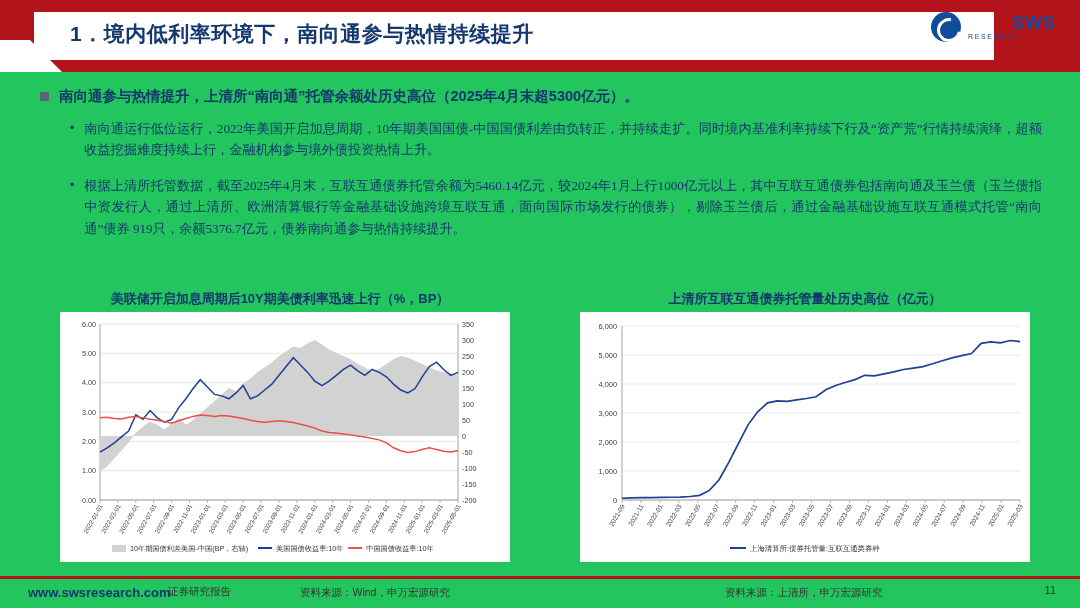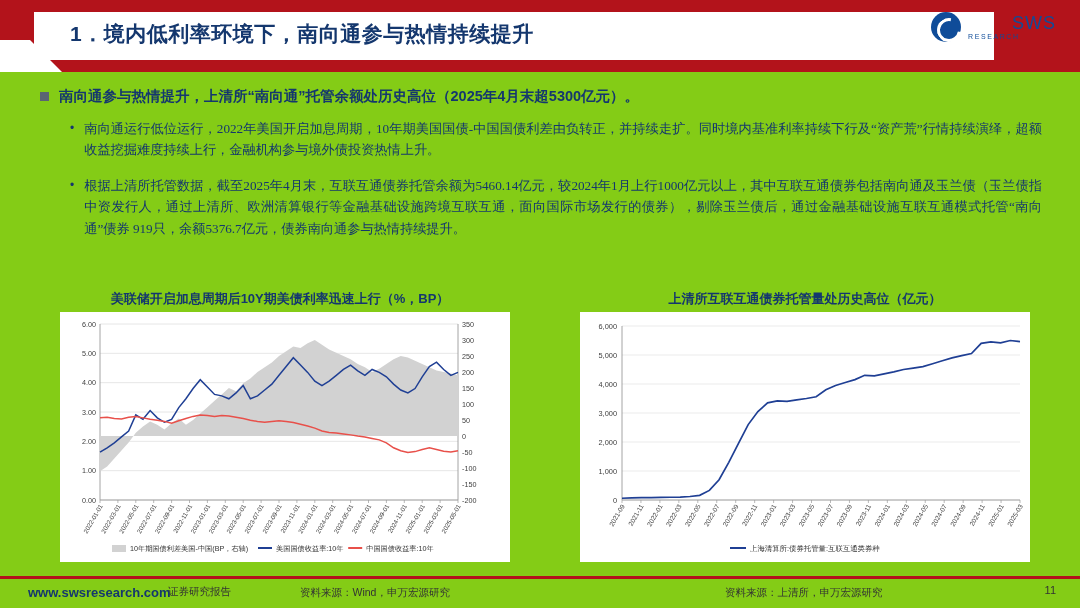--- a/index.html
+++ b/index.html
@@ -5,21 +5,21 @@
   * { box-sizing: border-box; margin: 0; padding: 0; }
   html, body {
     width: 1080px; height: 608px;
     font-family: "Liberation Sans", sans-serif;
     background: #ffffff;
     overflow: hidden;
   }
   .slide {
     position: relative;
     width: 1080px; height: 608px;
-    background: #84cc16;
+    background: #22c55e;
   }
 
   
   .header-band {
     position: absolute;
     left: 0; top: 0;
     width: 1080px; height: 72px;
     background: #ffffff;
     overflow: hidden;
   }
@@ -67,21 +67,21 @@
     border: 3px solid #ffffff;
     border-right-color: transparent;
     transform: rotate(-35deg);
   }
   .logo-text {
     display: flex;
     flex-direction: column;
     line-height: 1.05;
   }
   .logo-main {
-    font-size: 18px; font-weight: normal;
+    font-size: 18px; font-weight: bold;
     color: #0f4c99; letter-spacing: 1px; margin-left: 44px;
   }
   .logo-sub {
     font-size: 7px; color: #0f4c99;
     letter-spacing: 1.6px;
   }
 
   
   .bullet-l1 {
     position: absolute;

